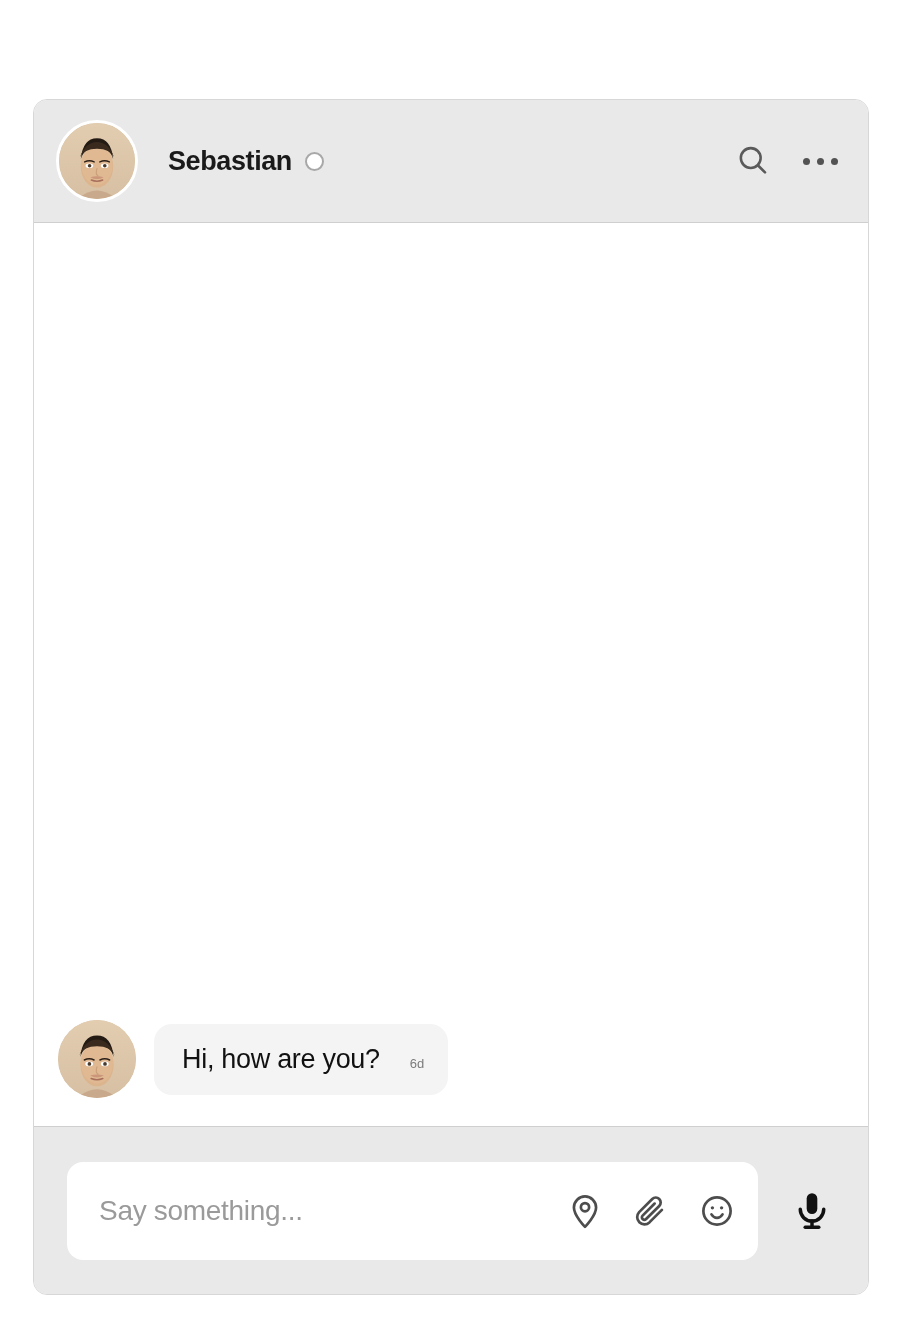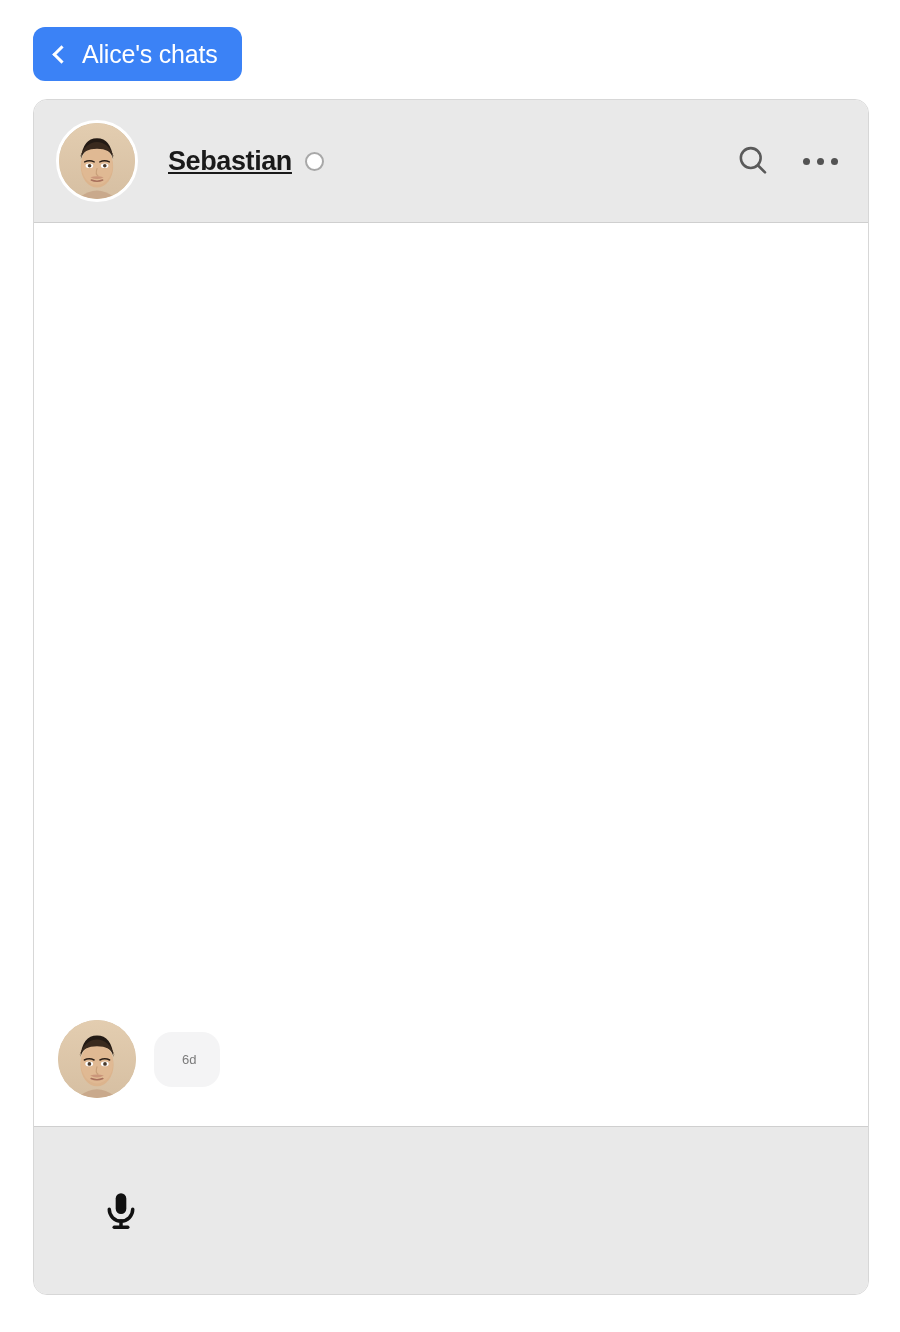--- a/index.html
+++ b/index.html
@@ -92,21 +92,20 @@
     align-items: center;
     gap: 13px;
     margin-left: 30px;
     flex: 1 1 auto;
   }
   .header-name {
     font-size: 27px;
     font-weight: 700;
     color: #1a1a1a;
     letter-spacing: -0.4px;
-    text-decoration: underline;
   }
   .status-dot {
     width: 19px;
     height: 19px;
     border-radius: 50%;
     background: #ffffff;
     border: 2px solid #a8a8a8;
     flex: 0 0 19px;
   }
   .header-actions {
@@ -234,24 +233,20 @@
   }
 
   
   .face { position: absolute; inset: 0; }
 </style>
 </head>
 <body>
 
 <div class="page">
 
-  <button class="back-btn">
-    <span class="chev"></span>
-    <span class="label">Alice's chats</span>
-  </button>
 
   <div class="chat-card">
 
     <div class="chat-header">
 
       <div class="header-avatar">
         <svg class="face" viewBox="0 0 80 80">
           <defs>
             <clipPath id="hclip">
                 <circle cx="40" cy="40" r="40"></circle>
@@ -330,27 +325,52 @@
               <circle cx="48.2" cy="45" r="1.9" fill="#4a3a2c"></circle>
               <path d="M27 41 q5 -2.4 10 0" stroke="#2d2018" stroke-width="1.5" fill="none" stroke-linecap="round"></path>
               <path d="M43 41 q5 -2.4 10 0" stroke="#2d2018" stroke-width="1.5" fill="none" stroke-linecap="round"></path>
               <path d="M40 48 q-2 6 1 7.5" stroke="#c9a07a" stroke-width="1.2" fill="none" stroke-linecap="round"></path>
               <path d="M34 60 q6 2.5 12 0" stroke="#a8705c" stroke-width="1.6" fill="none" stroke-linecap="round"></path>
               <path d="M33 57 q7 -2 14 0 q-7 4 -14 0 Z" fill="#b97a66" opacity="0.55"></path>
             </g>
           </svg>
         </div>
         <div class="bubble">
+          <span class="bubble-text">Hi, how are you?</span>
           <span class="bubble-time">6d</span>
         </div>
       </div>
 
     </div>
 
     <div class="composer">
+      <div class="input-shell">
+        <input class="text-input" type="text" placeholder="Say something..." style="">
+        <div class="input-icons">
+          <button class="icon-btn">
+            <svg width="38" height="38" viewBox="0 0 24 24" fill="none">
+              <path d="M12 22c0 0 7-7.1 7-12.2A7 7 0 1 0 5 9.8C5 14.9 12 22 12 22Z" stroke="#4d4d4d" stroke-width="1.7" stroke-linejoin="round"></path>
+              <circle cx="12" cy="9.6" r="2.6" stroke="#4d4d4d" stroke-width="1.7"></circle>
+            </svg>
+          </button>
+          <button class="icon-btn">
+            <svg width="38" height="38" viewBox="0 0 24 24" fill="none">
+              <path d="M18.9 11.3 11 19.2a4.6 4.6 0 0 1-6.5-6.5l8.3-8.3a3.1 3.1 0 1 1 4.4 4.4l-8.3 8.3a1.55 1.55 0 0 1-2.2-2.2l7.6-7.6" stroke="#4d4d4d" stroke-width="1.7" stroke-linecap="round" stroke-linejoin="round"></path>
+            </svg>
+          </button>
+          <button class="icon-btn">
+            <svg width="38" height="38" viewBox="0 0 24 24" fill="none">
+              <circle cx="12" cy="12" r="8.6" stroke="#4d4d4d" stroke-width="1.7"></circle>
+              <circle cx="9.1" cy="10" r="1.05" fill="#4d4d4d"></circle>
+              <circle cx="14.9" cy="10" r="1.05" fill="#4d4d4d"></circle>
+              <path d="M8.5 14.1c.9 1.5 2.1 2.2 3.5 2.2s2.6-.7 3.5-2.2" stroke="#4d4d4d" stroke-width="1.7" stroke-linecap="round" fill="none"></path>
+            </svg>
+          </button>
+        </div>
+      </div>
       <button class="mic-btn">
         <svg width="44" height="44" viewBox="0 0 24 24">
           <rect x="9.1" y="2.3" width="5.8" height="11.4" rx="2.9" fill="#111111"></rect>
           <path d="M5.6 11.1a6.4 6.4 0 0 0 12.8 0" stroke="#111111" stroke-width="1.9" fill="none" stroke-linecap="round"></path>
           <line x1="12" y1="17.5" x2="12" y2="20.6" stroke="#111111" stroke-width="1.9" stroke-linecap="round"></line>
           <line x1="8.3" y1="20.9" x2="15.7" y2="20.9" stroke="#111111" stroke-width="1.9" stroke-linecap="round"></line>
         </svg>
       </button>
     </div>
 

